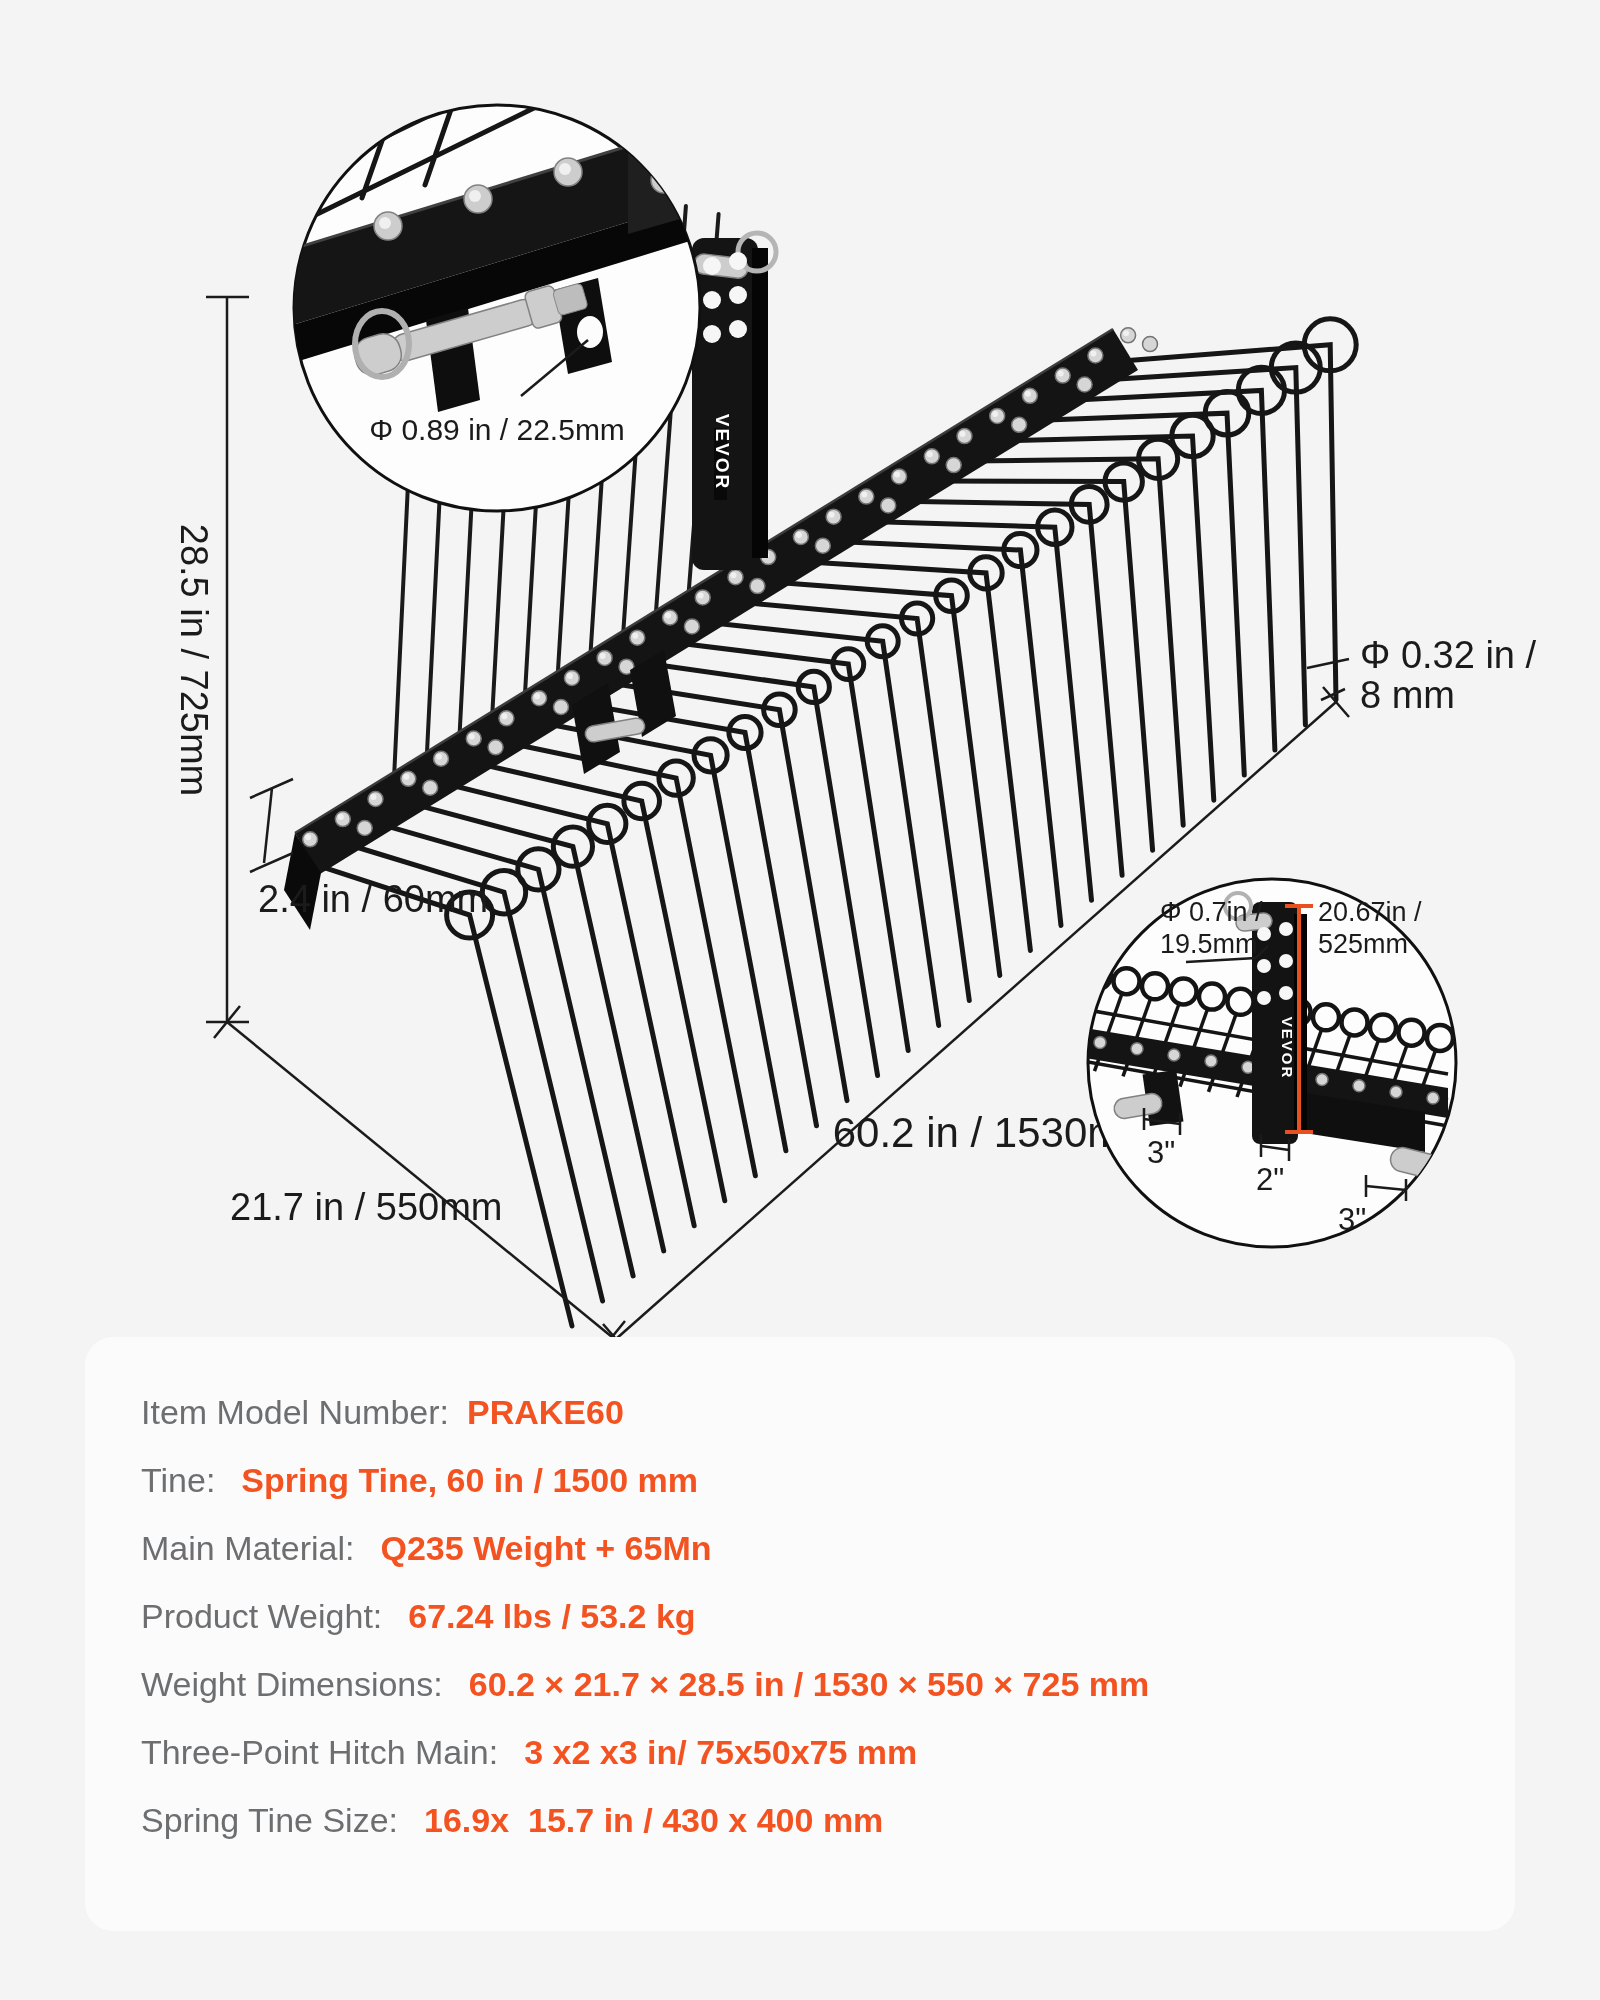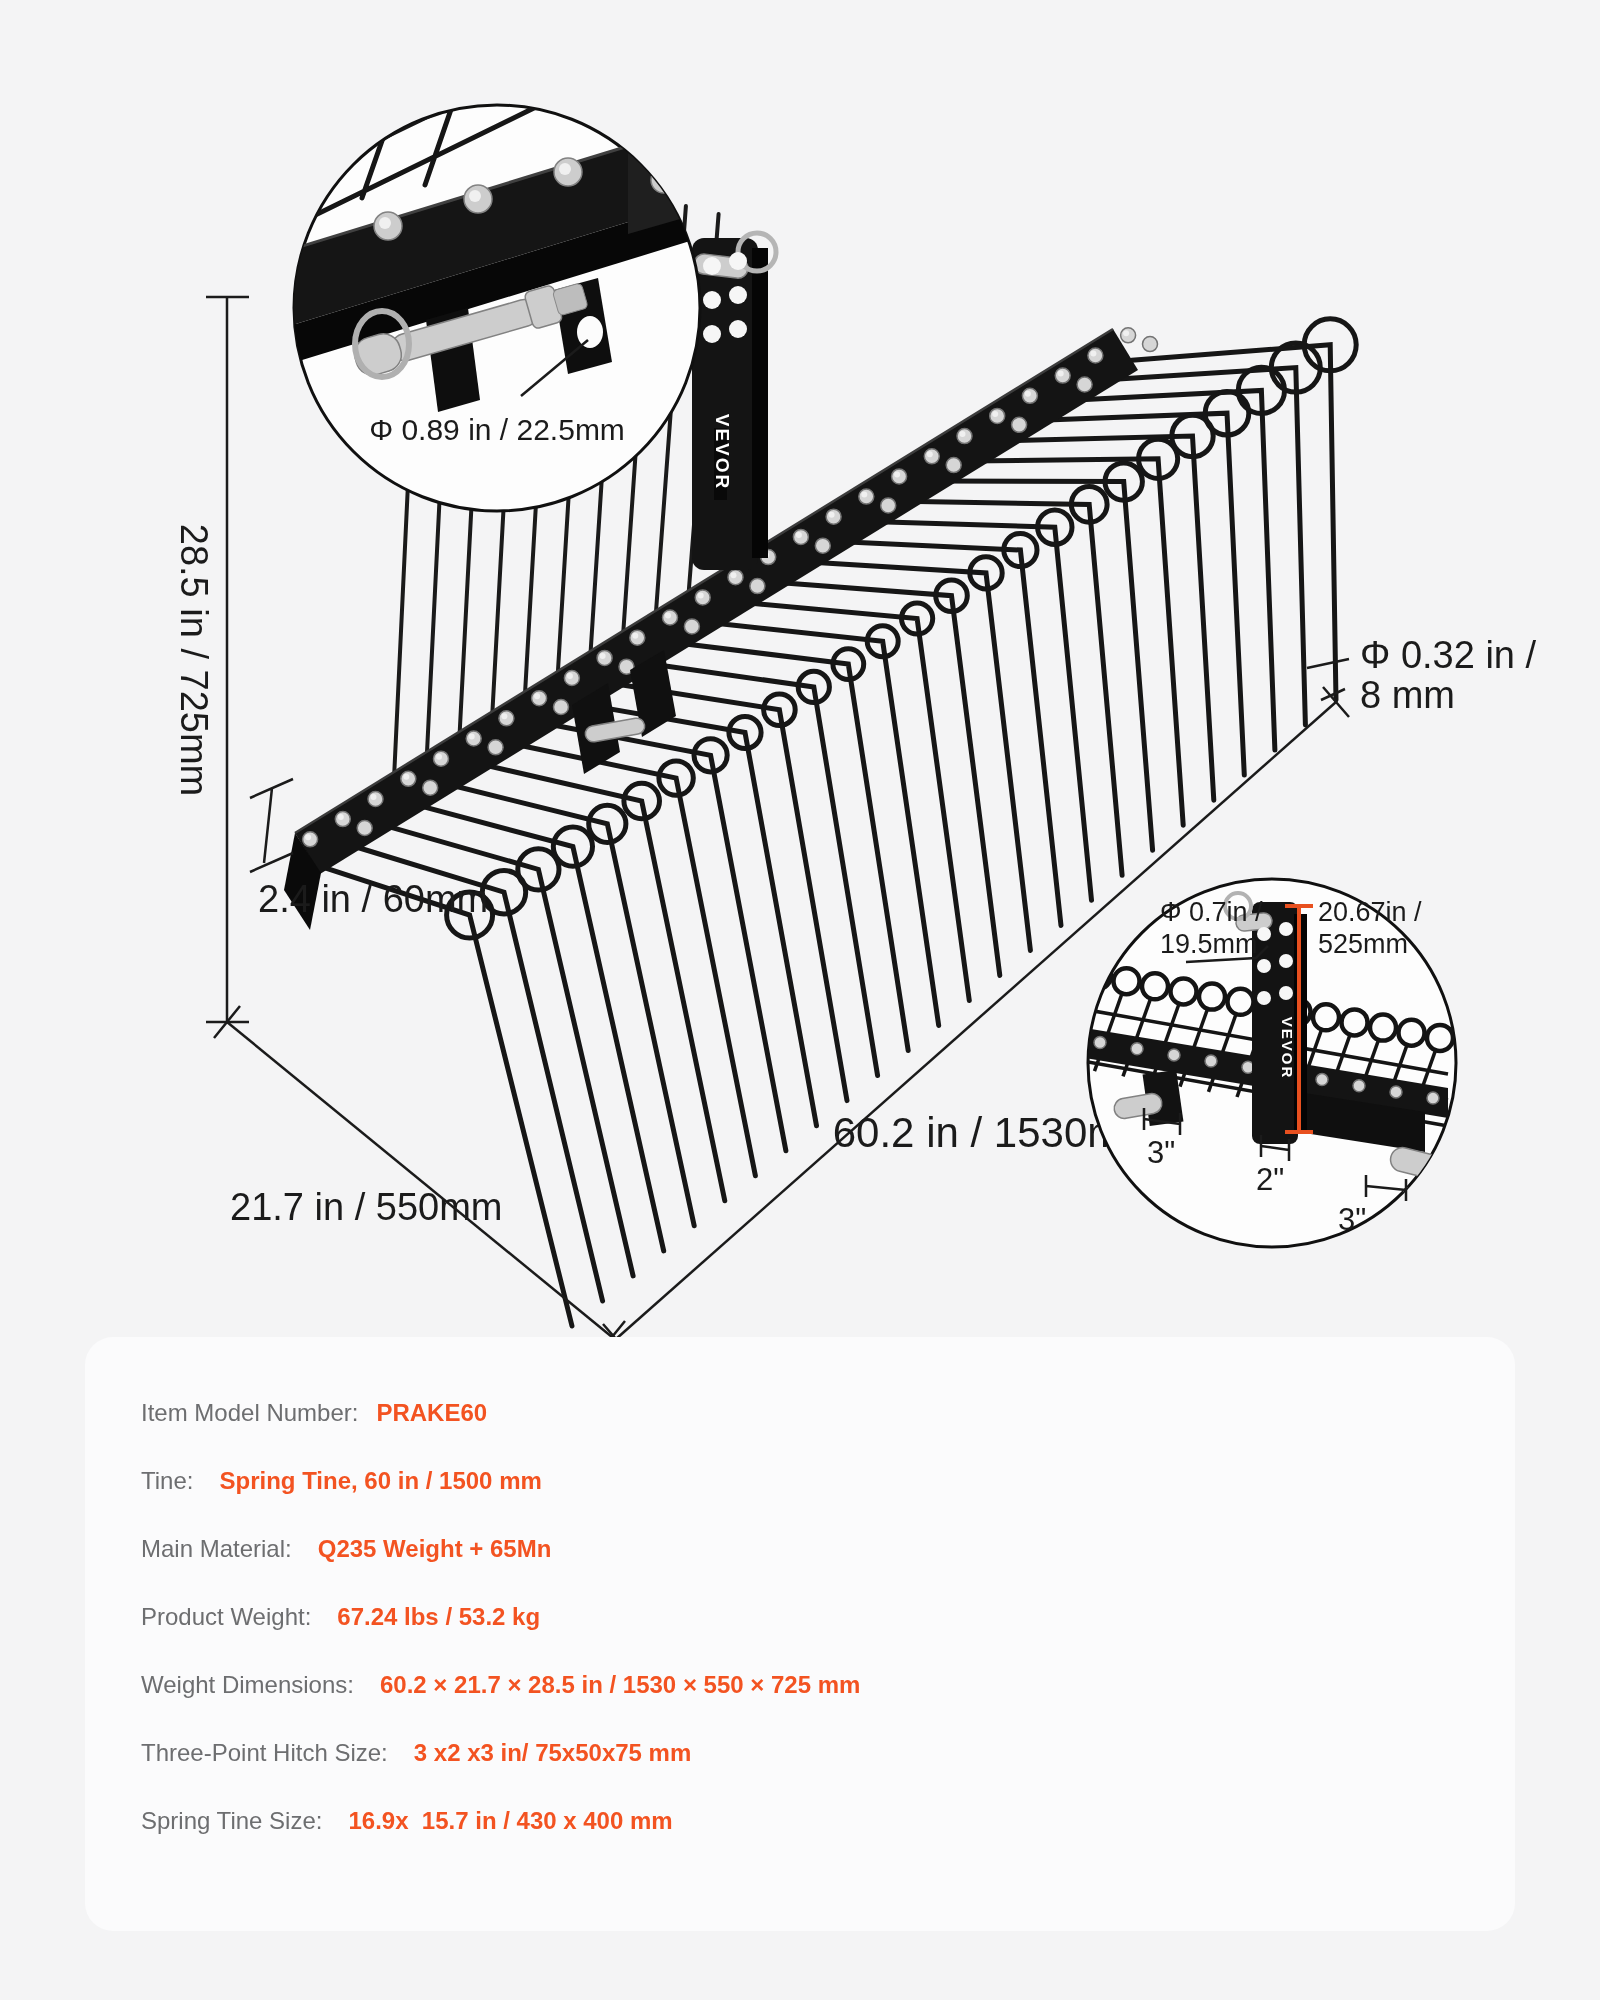--- a/index.html
+++ b/index.html
@@ -28,21 +28,21 @@
   .i2text{fill:#1b1b1b;font-size:27px;}
   .i2big{fill:#1b1b1b;font-size:31px;}
   .inset-circle{fill:#fdfdfd;stroke:#101010;stroke-width:3;}
   .orange-line{stroke:#e8501f;stroke-width:4;fill:none;}
   .vevor{fill:#ffffff;font-size:19px;letter-spacing:2px;font-weight:bold;}
 
   
   .spec-panel{position:absolute;left:85px;top:1337px;width:1430px;height:594px;
               background:#fbfbfc;border-radius:28px;box-sizing:border-box;
               padding:58px 30px 0 56px;}
-  .spec-row{height:35px;margin-bottom:33px;font-size:24px;line-height:35px;}
+  .spec-row{height:35px;margin-bottom:33px;font-size:34px;line-height:35px;}
   .spec-label{color:#6d6e70;}
   .spec-value{color:#f35321;font-weight:bold;margin-left:26px;white-space:pre-wrap;}
   .wide-gap{margin-left:18px;}
 </style>
 </head>
 <body>
 
 <div class="page">
 
   <svg class="diagram" viewBox="0 0 1600 1345">
@@ -344,16 +344,16 @@
       <text class="i2big" x="1338" y="1230">3"</text>
     </g>
   </svg>
 
   <div class="spec-panel">
     <div class="spec-row"><span class="spec-label">Item Model Number:</span><span class="spec-value wide-gap">PRAKE60</span></div>
     <div class="spec-row"><span class="spec-label">Tine:</span><span class="spec-value">Spring Tine, 60 in / 1500 mm</span></div>
     <div class="spec-row"><span class="spec-label">Main Material:</span><span class="spec-value">Q235 Weight + 65Mn</span></div>
     <div class="spec-row"><span class="spec-label">Product Weight:</span><span class="spec-value">67.24 lbs / 53.2 kg</span></div>
     <div class="spec-row"><span class="spec-label">Weight Dimensions:</span><span class="spec-value">60.2 × 21.7 × 28.5 in / 1530 × 550 × 725 mm</span></div>
-    <div class="spec-row"><span class="spec-label">Three-Point Hitch Size:</span><span class="spec-value">3 x2 x3 in/ 75x50x75 mm</span></div>
+    <div class="spec-row"><span class="spec-label">Three-Point Hitch Main:</span><span class="spec-value">3 x2 x3 in/ 75x50x75 mm</span></div>
     <div class="spec-row"><span class="spec-label">Spring Tine Size:</span><span class="spec-value">16.9x  15.7 in / 430 x 400 mm</span></div>
   </div>
 </div>
 
 </body></html>

